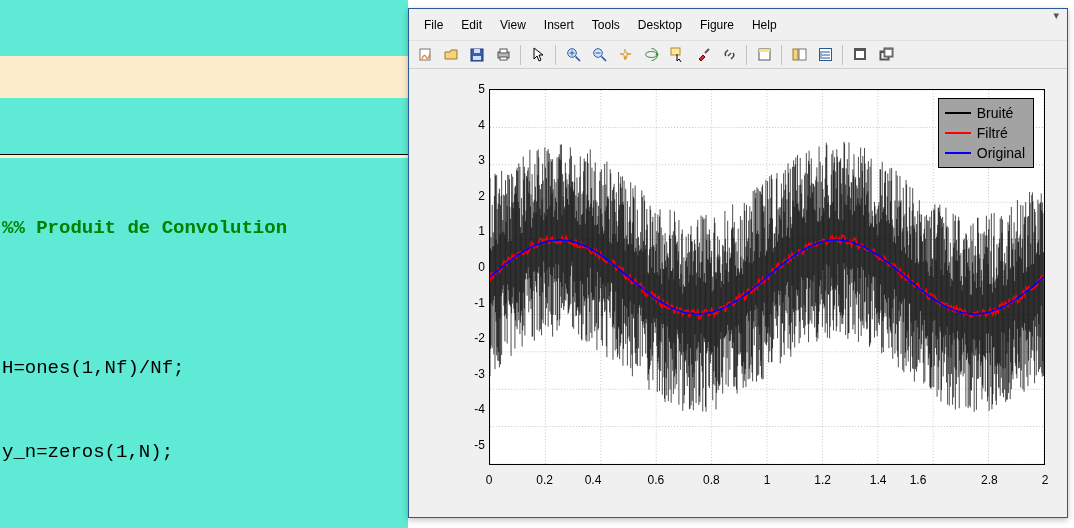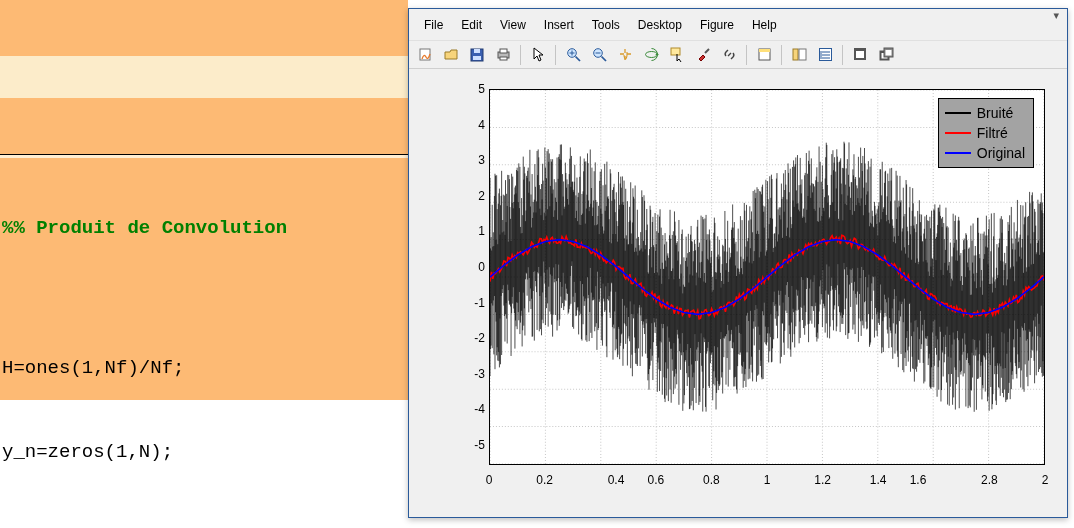--- a/index.html
+++ b/index.html
@@ -9,27 +9,27 @@
     background: #fff;
     width: 1074px;
     height: 528px;
     overflow: hidden;
     position: relative;
   }
   .editor {
     position: absolute;
     left: 0; top: 0;
     width: 408px;
-    height: 400px;
+    height: 528px;
     font-family: "Courier New", monospace;
     font-size: 19px;
     line-height: 28px;
     white-space: pre;
     color: #000;
-    background: #fdba74;
+    background: #5eead4;
   }
   .editor .banner {
     background: #fcecca;
     height: 42px;
     width: 100%;
   }
   .editor .line-warn {
     background: #ffeed2;
     padding-left: 2px;
   }
@@ -360,21 +360,21 @@
         <div class="ytick" style="top: 253.2px;">-2</div>
         <div class="ytick" style="top: 217.6px;">-1</div>
         <div class="ytick" style="top: 182px;">0</div>
         <div class="ytick" style="top: 146.4px;">1</div>
         <div class="ytick" style="top: 110.8px;">2</div>
         <div class="ytick" style="top: 75.2px;">3</div>
         <div class="ytick" style="top: 39.6px;">4</div>
         <div class="ytick" style="top: 4px;">5</div>
         <div class="xtick" style="left: 36px;">0</div>
         <div class="xtick" style="left: 91.6px;">0.2</div>
-        <div class="xtick" style="left: 163px;">0.4</div>
+        <div class="xtick" style="left: 140px;">0.4</div>
         <div class="xtick" style="left: 202.8px;">0.6</div>
         <div class="xtick" style="left: 258.4px;">0.8</div>
         <div class="xtick" style="left: 314px;">1</div>
         <div class="xtick" style="left: 369.6px;">1.2</div>
         <div class="xtick" style="left: 425.2px;">1.4</div>
         <div class="xtick" style="left: 453px; margin-left: 12px;">1.6</div>
         <div class="xtick" style="left: 536.4px;">2.8</div>
         <div class="xtick" style="left: 592px;">2</div>
       </div>
   </div>

